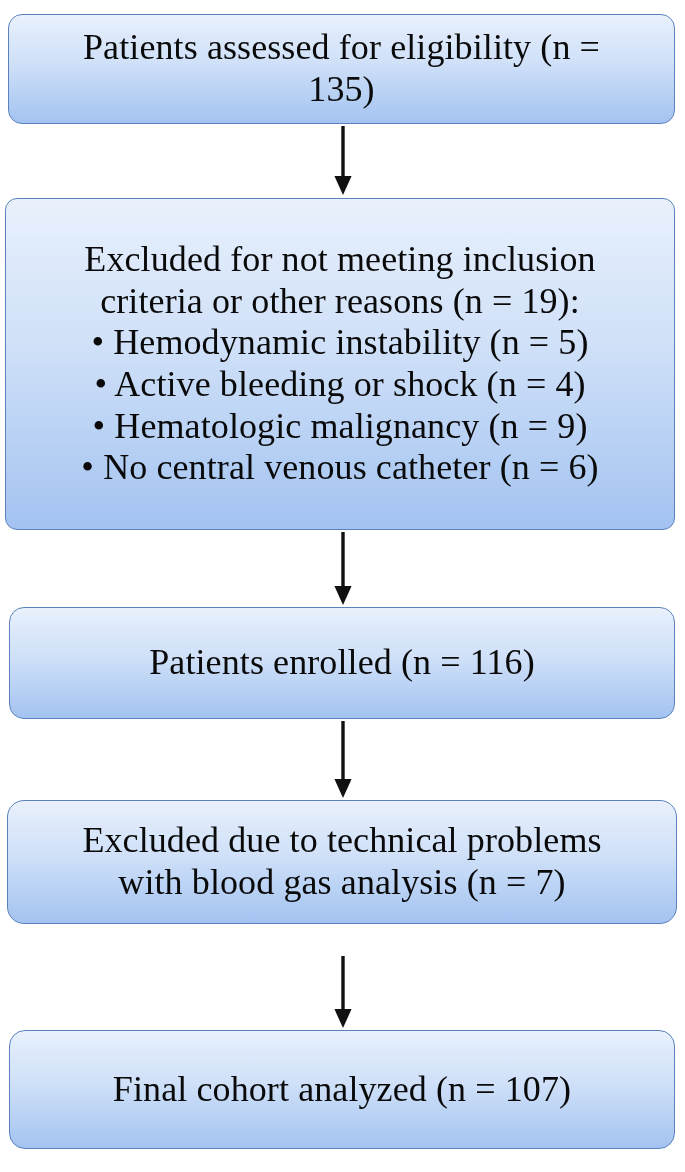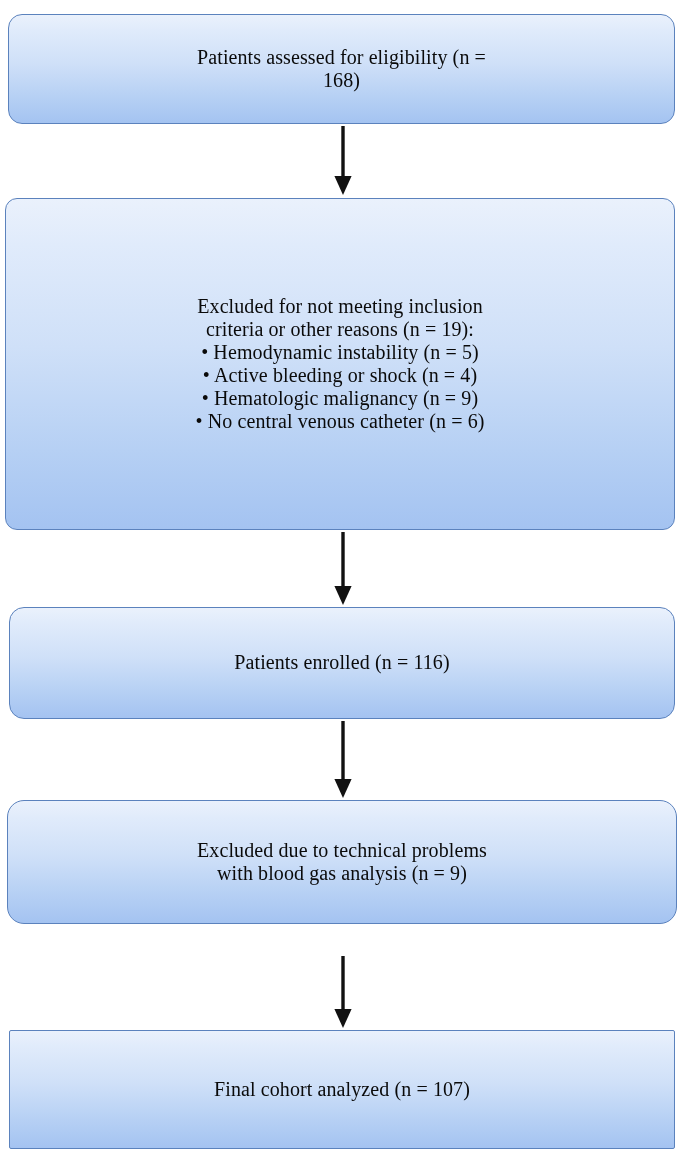--- a/index.html
+++ b/index.html
@@ -35,21 +35,21 @@
                         #cfe0f8 45%,
                         #b6d0f4 76%,
                         #a4c3f1 100%);
     color: #0a0a0a;
     display: flex;
     flex-direction: column;
     align-items: center;
     justify-content: center;
     text-align: center;
     line-height: 1.16;
-    font-size: 20px;
+    font-size: 36px;
     letter-spacing: 0.1px;
     -webkit-font-smoothing: antialiased;
   }
 
   .node .line {
     display: block;
     white-space: nowrap;
   }
 
   
@@ -64,21 +64,21 @@
   #node-enrolled {
     left: 9px;  top: 607px;  width: 666px; height: 112px;
     border-radius: 15px;
   }
   #node-excluded-technical {
     left: 7px;  top: 800px;  width: 670px; height: 124px;
     border-radius: 17px;
   }
   #node-final {
     left: 9px;  top: 1030px; width: 666px; height: 119px;
-    border-radius: 2px;
+    border-radius: 16px;
   }
 
   
   #node-excluded-criteria .line { line-height: 1.155; }
 
   
   .arrow {
     position: absolute;
     left: 50%;
     transform: translateX(-50%);
@@ -91,21 +91,21 @@
   #arrow-3 { top: 721px; height: 78px; }
   #arrow-4 { top: 956px; height: 73px; }
 </style>
 </head>
 <body>
 
 <div id="flow-root">
 
   <div class="node" id="node-assessed">
     <span class="line">Patients assessed for eligibility (n =</span>
-    <span class="line">168)</span>
+    <span class="line">135)</span>
   </div>
 
   <div class="arrow" id="arrow-1">
     <svg width="34" height="70" viewBox="0 0 34 70" aria-hidden="true">
       <line x1="17" y1="0" x2="17" y2="54" stroke="#111111" stroke-width="3.4"></line>
       <polygon points="17,69 8.4,50 25.6,50" fill="#111111"></polygon>
     </svg>
   </div>
 
   <div class="node" id="node-excluded-criteria">
@@ -130,21 +130,21 @@
 
   <div class="arrow" id="arrow-3">
     <svg width="34" height="78" viewBox="0 0 34 78" aria-hidden="true">
       <line x1="17" y1="0" x2="17" y2="62" stroke="#111111" stroke-width="3.4"></line>
       <polygon points="17,77 8.4,58 25.6,58" fill="#111111"></polygon>
     </svg>
   </div>
 
   <div class="node" id="node-excluded-technical">
     <span class="line">Excluded due to technical problems</span>
-    <span class="line">with blood gas analysis (n = 9)</span>
+    <span class="line">with blood gas analysis (n = 7)</span>
   </div>
 
   <div class="arrow" id="arrow-4">
     <svg width="34" height="73" viewBox="0 0 34 73" aria-hidden="true">
       <line x1="17" y1="0" x2="17" y2="57" stroke="#111111" stroke-width="3.4"></line>
       <polygon points="17,72 8.4,53 25.6,53" fill="#111111"></polygon>
     </svg>
   </div>
 
   <div class="node" id="node-final">

